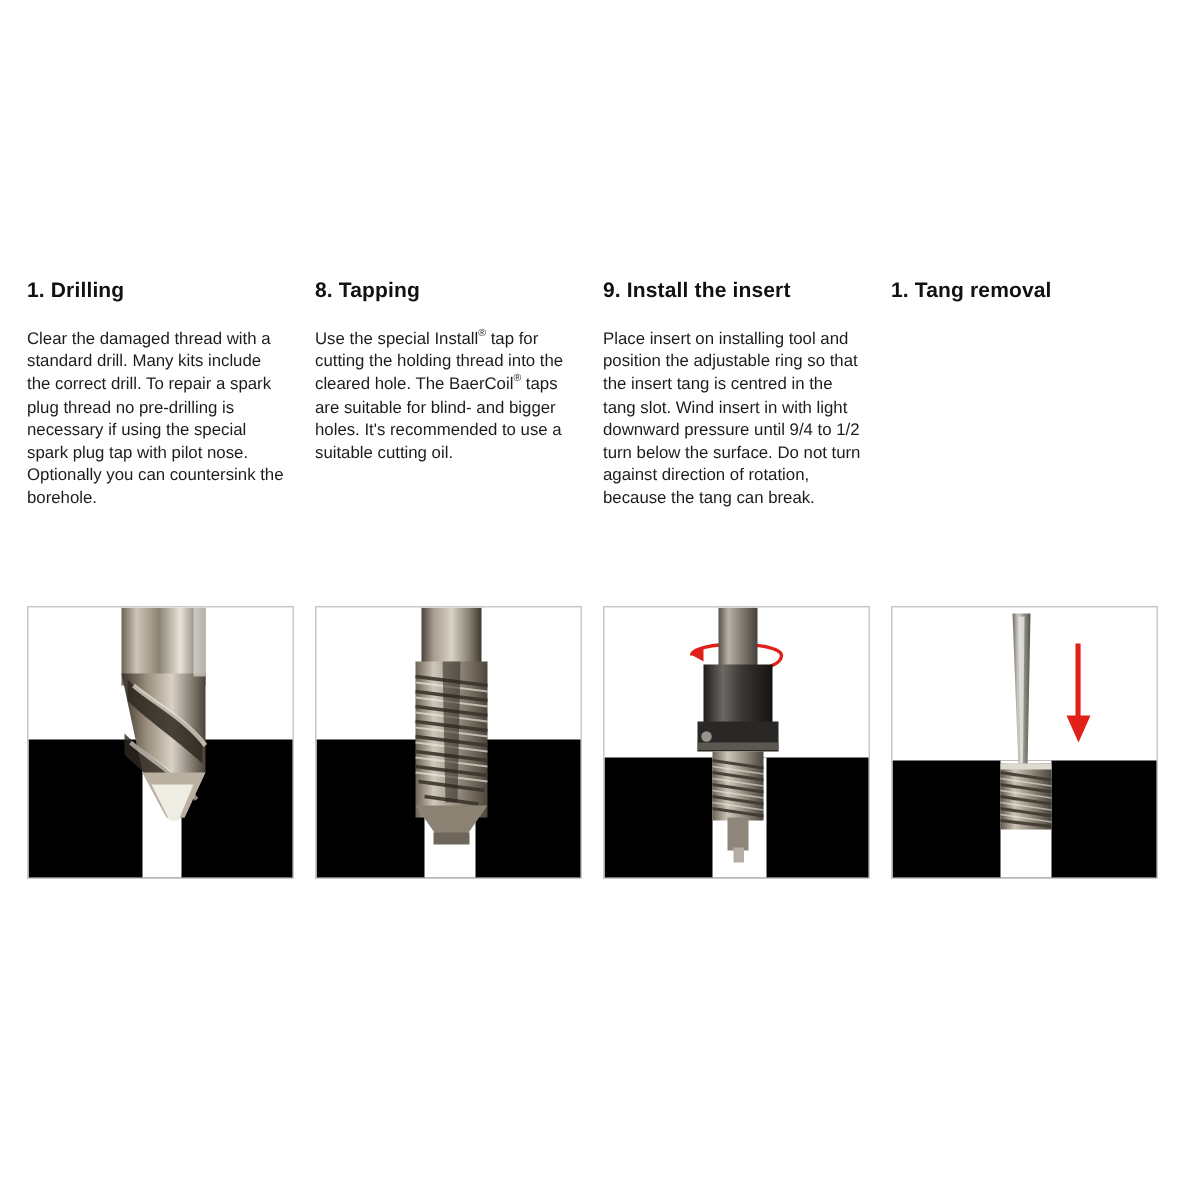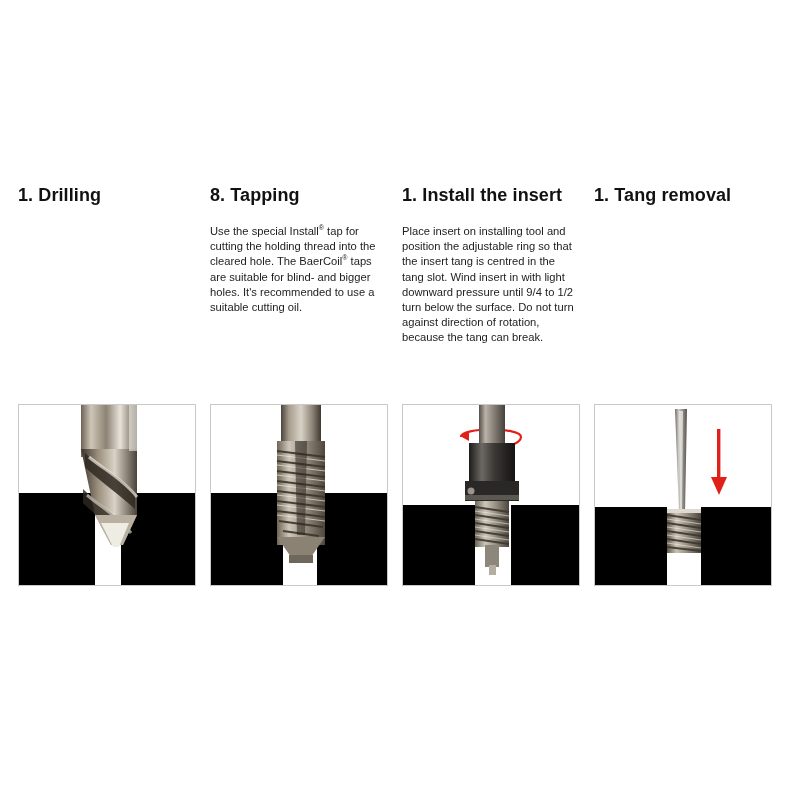--- a/index.html
+++ b/index.html
@@ -22,21 +22,21 @@
     left: 18px;
     width: 768px;
     display: flex;
     gap: 0px;
   }
   .step {
     width: 198px;
     padding-right: 18px;
   }
   .step-title {
-    font-size: 18px;
+    font-size: 14px;
     font-weight: bold;
     color: #111111;
     margin: 0 0 18px 0;
     letter-spacing: 0.1px;
   }
   .step-body {
     font-size: 11.2px;
     line-height: 15.2px;
     color: #1c1c1c;
     margin: 0;
@@ -82,29 +82,30 @@
 </style>
 </head>
 <body>
 
 <div id="page">
 
   <div class="steps">
 
     <div class="step">
       <h3 class="step-title">1. Drilling</h3>
+      <p class="step-body">Clear the damaged thread with a standard drill. Many kits include the correct drill. To repair a spark plug thread no pre-drilling is necessary if using the special spark plug tap with pilot nose. Optionally you can countersink the borehole.</p>
     </div>
 
     <div class="step">
       <h3 class="step-title">8. Tapping</h3>
       <p class="step-body"><span>Use the special Install</span><sup>®</sup><span> tap for cutting the holding thread into the cleared hole. The BaerCoil</span><sup>®</sup><span> taps are suitable for blind- and bigger holes. It's recommended to use a suitable cutting oil.</span></p>
     </div>
 
     <div class="step">
-      <h3 class="step-title">1. Install the insert</h3>
+      <h3 class="step-title">9. Install the insert</h3>
       <p class="step-body">Place insert on installing tool and position the adjustable ring so that the insert tang is centred in the tang slot. Wind insert in with light downward pressure until 9/4 to 1/2 turn below the surface. Do not turn against direction of rotation, because the tang can break.</p>
     </div>
 
     <div class="step">
       <h3 class="step-title">1. Tang removal</h3>
     </div>
 
   </div>
 
   <div class="figures">

